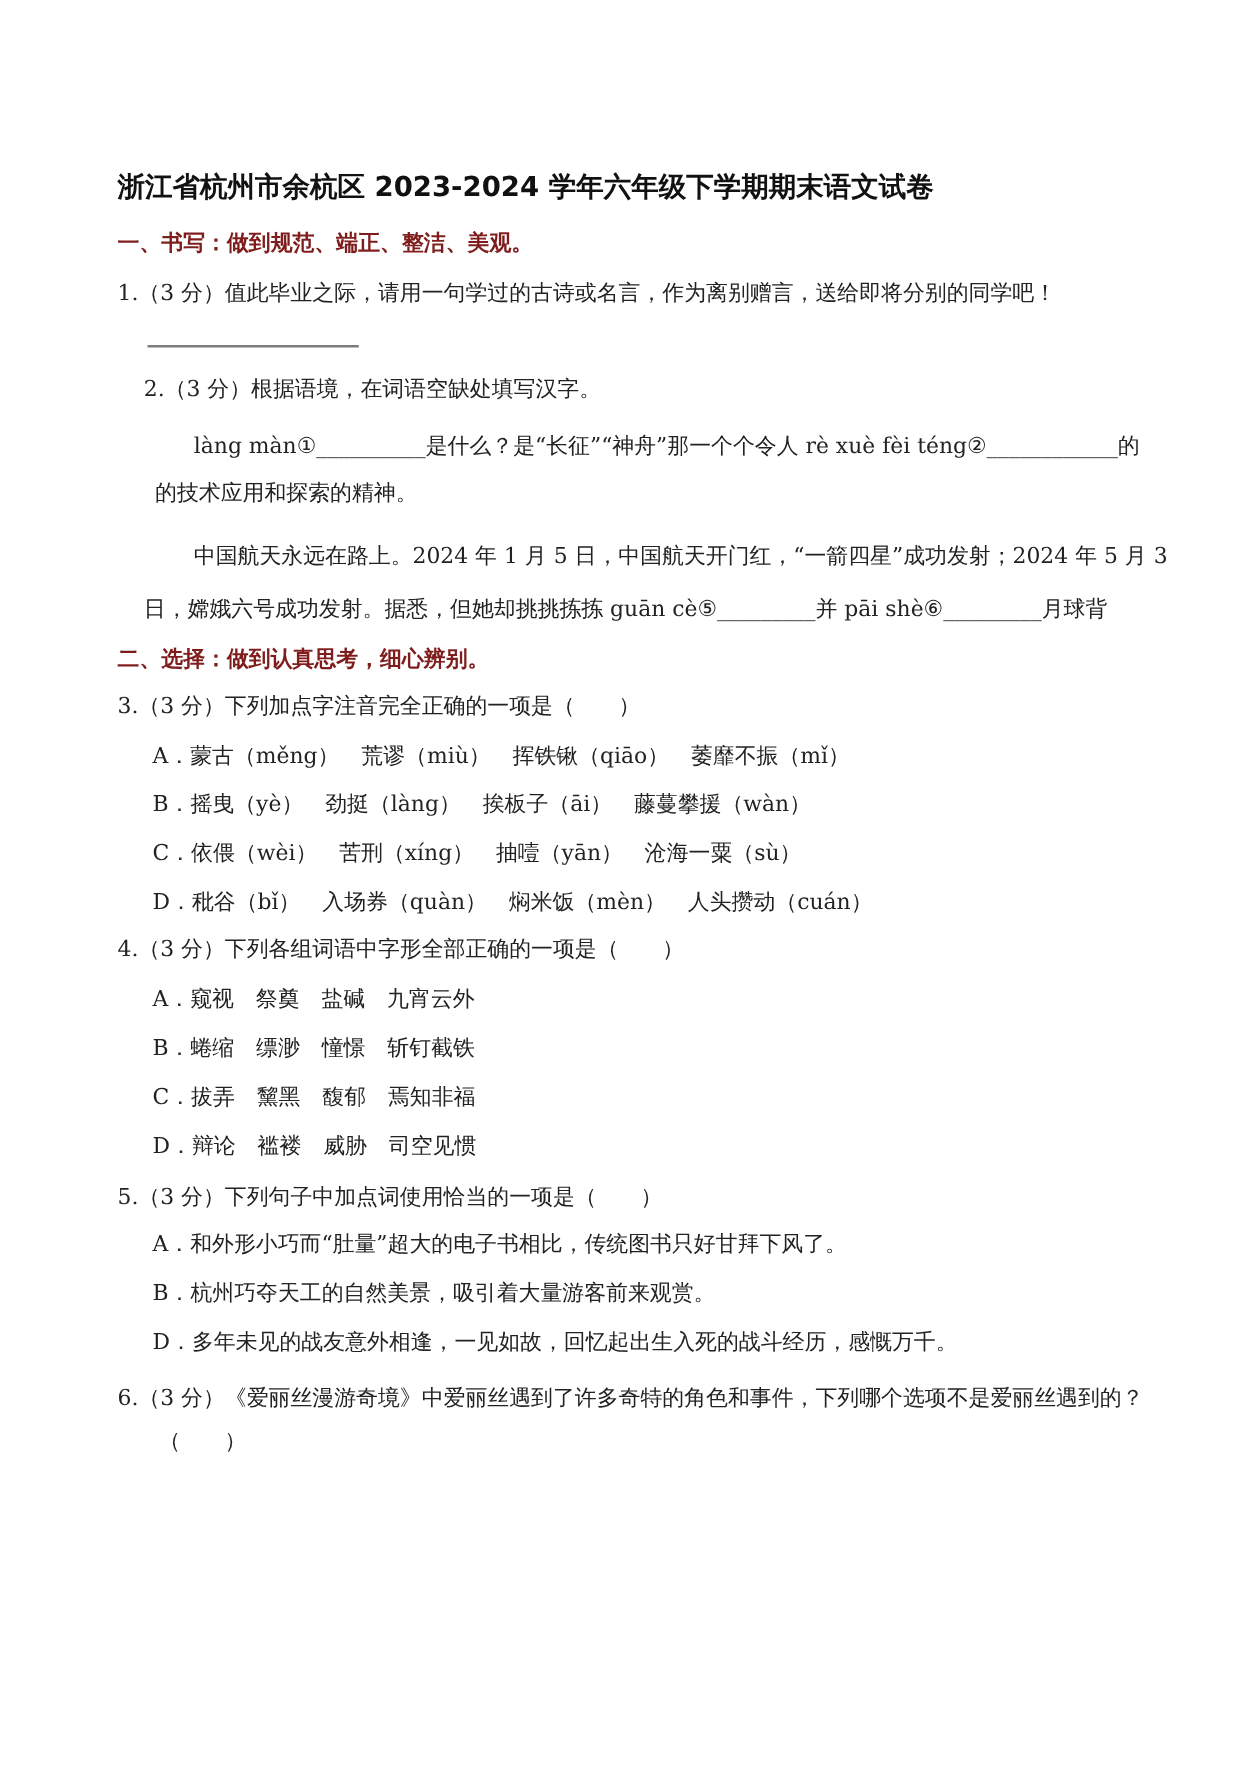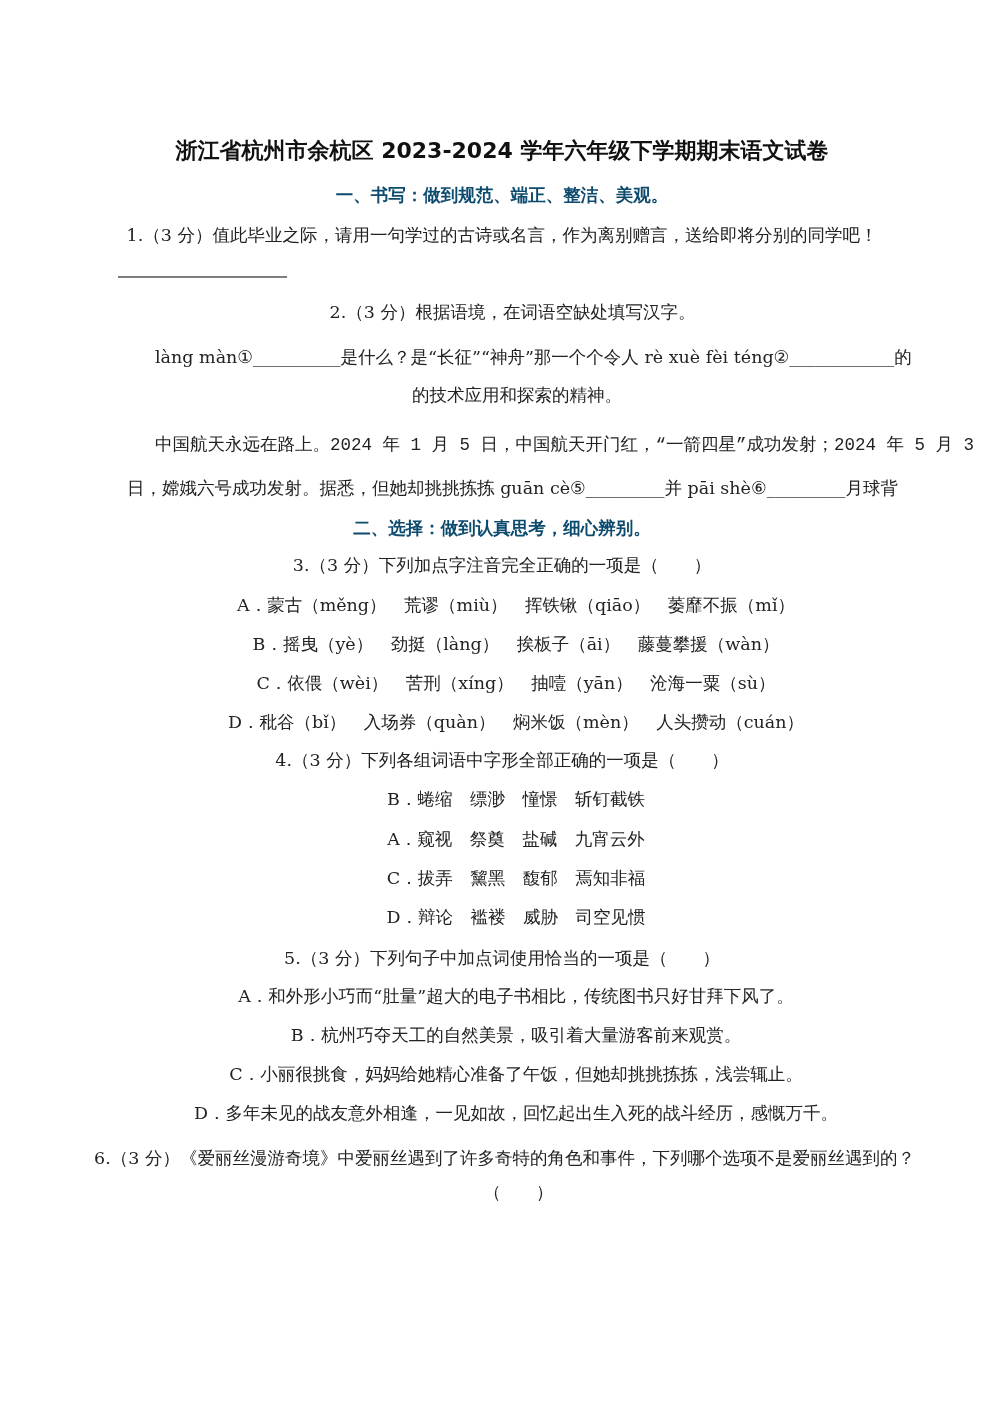--- a/index.html
+++ b/index.html
@@ -4,45 +4,45 @@
 <style>
   html,body{margin:0;padding:0;background:#fff;}
   .page{
     position:relative;
     width:1000px;height:1414px;
     box-sizing:border-box;
     padding:138px 90px 16px 94px;
     background:#ffffff;
     overflow:hidden;
     font-family:"DejaVu Serif","Liberation Serif",serif;
-    font-size:17.5px;line-height:18px;color:#222;text-align:center;
+    font-size:17.5px;line-height:18px;color:#222;
   }
   .title{
     font-family:"DejaVu Sans","Liberation Sans",sans-serif;
     font-size:22px;line-height:26px;font-weight:bold;color:#111;
     margin:0;white-space:nowrap;
   }
   .sec{
     font-family:"DejaVu Sans","Liberation Sans",sans-serif;
-    font-weight:bold;color:#0c4a6e;
+    font-weight:bold;color:#7f1d1d;
     margin-top:22px;white-space:nowrap;
   }
   .q{margin-top:21px;white-space:nowrap;}
   .opt{margin-top:21px;margin-left:28px;white-space:nowrap;}
   .pf{margin-top:26px;margin-left:61px;white-space:nowrap;}
   .pc{margin-top:26px;margin-left:30px;white-space:nowrap;}
   .ansline{
     margin:32px 0 0 24px;
     width:169px;height:0;
     border-bottom:2px solid #7d7d7d;
   }
   .brackets{margin-top:16px;margin-left:33px;white-space:nowrap;}
   .mt19{margin-top:19px;} .mt20{margin-top:20px;} .mt22{margin-top:22px;}
   .mt23{margin-top:23px;} .mt25{margin-top:25px;margin-left:21px;} .mt27{margin-top:27px;}
-  .mt32{margin-top:32px;font-family:Liberation Mono, monospace;}
+  .mt32{margin-top:32px;}
 </style>
 </head>
 <body>
 
 <div class="page">
 
   <h1 class="title">浙江省杭州市余杭区 2023-2024 学年六年级下学期期末语文试卷</h1>
 
   <div class="sec">一、书写：做到规范、端正、整洁、美观。</div>
 
@@ -60,27 +60,26 @@
 
   <div class="sec">二、选择：做到认真思考，细心辨别。</div>
 
   <div class="q mt19">3.（3 分）下列加点字注音完全正确的一项是（　　）</div>
   <div class="opt mt22">A．蒙古（měng）　荒谬（miù）　挥铁锹（qiāo）　萎靡不振（mǐ）</div>
   <div class="opt">B．摇曳（yè）　劲挺（làng）　挨板子（āi）　藤蔓攀援（wàn）</div>
   <div class="opt">C．依偎（wèi）　苦刑（xíng）　抽噎（yān）　沧海一粟（sù）</div>
   <div class="opt">D．秕谷（bǐ）　入场券（quàn）　焖米饭（mèn）　人头攒动（cuán）</div>
 
   <div class="q mt20">4.（3 分）下列各组词语中字形全部正确的一项是（　　）</div>
+  <div class="opt mt22">A．窥视　祭奠　盐碱　九宵云外</div>
   <div class="opt">B．蜷缩　缥渺　憧憬　斩钉截铁</div>
-  <div class="opt mt22">A．窥视　祭奠　盐碱　九宵云外</div>
   <div class="opt">C．拔弄　黧黑　馥郁　焉知非福</div>
   <div class="opt">D．辩论　褴褛　威胁　司空见惯</div>
 
   <div class="q mt23">5.（3 分）下列句子中加点词使用恰当的一项是（　　）</div>
   <div class="opt mt20">A．和外形小巧而“肚量”超大的电子书相比，传统图书只好甘拜下风了。</div>
   <div class="opt">B．杭州巧夺天工的自然美景，吸引着大量游客前来观赏。</div>
-  <div class="opt">C．小丽很挑食，妈妈给她精心准备了午饭，但她却挑挑拣拣，浅尝辄止。</div>
   <div class="opt">D．多年未见的战友意外相逢，一见如故，回忆起出生入死的战斗经历，感慨万千。</div>
 
   <div class="q mt27">6.（3 分）《爱丽丝漫游奇境》中爱丽丝遇到了许多奇特的角色和事件，下列哪个选项不是爱丽丝遇到的？</div>
   <div class="brackets">（　　）</div>
 
 </div>
 
 </body></html>

